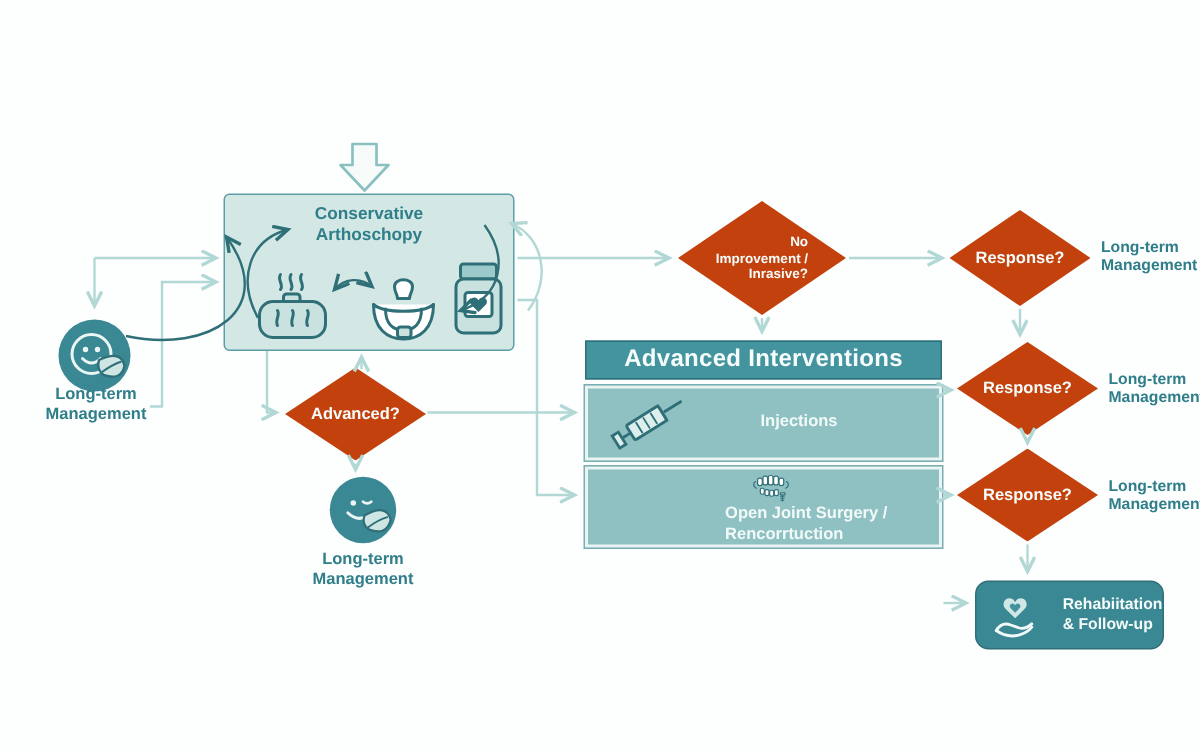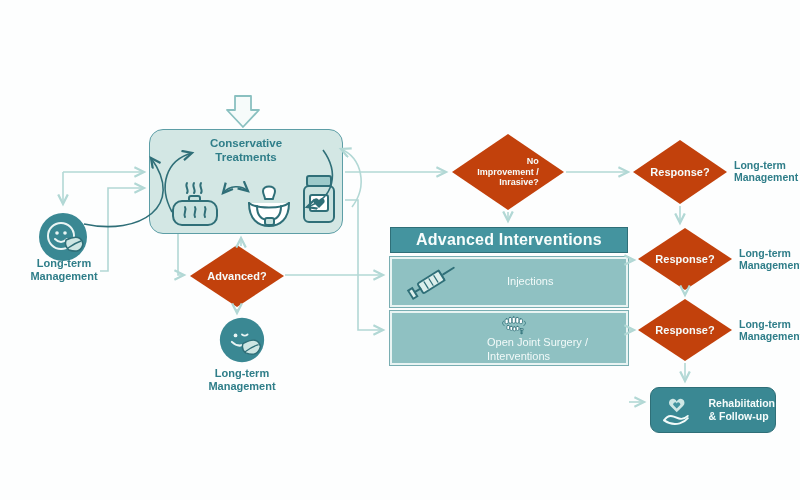--- a/index.html
+++ b/index.html
@@ -15,21 +15,21 @@
   
   .oval{
     left:178px;top:52px;width:132px;height:42px;border-radius:50%;
     background:#2f7d88;display:flex;align-items:center;justify-content:center;
     color:#f4fbfa;font-weight:700;font-size:11.5px;letter-spacing:.2px;
     box-shadow:0 1px 2px rgba(40,90,95,.25);
   }
 
   
   .cons-box{
-    left:149px;top:129px;width:194px;height:105px;border-radius:14px;
+    left:149px;top:129px;width:194px;height:105px;border-radius:4px;
     background:#d3e7e4;border:1.5px solid #5d9ea6;
   }
   .cons-title{
     position:absolute;left:0;right:0;top:7px;text-align:center;
     color:#2f7e89;font-weight:700;font-size:11.5px;line-height:1.18;
   }
   .cons-icons svg{position:absolute;}
 
   
   .diamond{
@@ -54,21 +54,21 @@
   .adv{left:390px;top:227px;width:238px;}
   .adv-header{
     height:24px;background:#44949f;border:1px solid #2f6f78;
     color:#f7fdfc;font-weight:700;font-size:16px;letter-spacing:.2px;
     display:flex;align-items:center;justify-content:center;
   }
   .adv-item{
     margin-top:4px;background:#8fc1c2;border:2px solid #e9f4f3;outline:1px solid #79aeb2;
     display:flex;align-items:center;padding-left:10px;box-sizing:border-box;
   }
-  .adv-item .lbl{color:#f2faf9;font-weight:400;font-size:11px;line-height:1.22;margin-left:12px;padding-left:35px;}
+  .adv-item .lbl{color:#f2faf9;font-weight:700;font-size:11px;line-height:1.22;margin-left:12px;padding-left:35px;}
   .it-inj{height:50px;} .it-min{height:50px;} .it-open{height:54px;flex-direction:column;}
 
   
   .rehab{
     left:650px;top:387px;width:126px;height:46px;border-radius:9px;
     background:#3a8893;border:1px solid #2f6f78;display:flex;align-items:center;padding-left:8px;
   }
   .rehab .lbl{color:#f6fcfb;font-weight:700;font-size:10.5px;line-height:1.2;margin-left:14px;}
 
   
@@ -84,21 +84,21 @@
 </style>
 </head>
 <body>
 
 <div class="canvas">
 
 
   <div class="node cons-box">
     <div class="cons-title">
       <div>Conservative</div>
-      <div>Treatments</div>
+      <div>Arthoschopy</div>
     </div>
     <div class="cons-icons">
 
       <svg style="left:14px;top:44px" width="62" height="58" viewBox="0 0 62 58">
         <g stroke="#2f6f78" stroke-width="2" fill="none" stroke-linecap="round">
           <path d="M23,19 c2.5,-3 -2.5,-6.5 0,-10"></path>
           <path d="M30,19 c2.5,-3 -2.5,-6.5 0,-10"></path>
           <path d="M37,19 c2.5,-3 -2.5,-6.5 0,-10"></path>
           <rect x="25" y="22" width="11" height="6" rx="2" fill="#c9e2df"></rect>
           <rect x="9" y="27" width="44" height="24" rx="9" fill="#c9e2df"></rect>
@@ -196,21 +196,21 @@
           <rect x="14" y="28" width="6" height="9" rx="2.5"></rect>
           <rect x="21" y="30" width="6" height="9" rx="2.5"></rect>
           <rect x="28" y="31" width="6" height="9" rx="2.5"></rect>
           <rect x="35" y="30" width="6" height="9" rx="2.5"></rect>
           <path d="M47,38 v9 M44,40 h6 M44.5,43 h5 M45,46 h4" fill="none" stroke-width="1.5"></path>
           <rect x="44" y="35" width="7" height="3" rx="1" fill="#dcefec"></rect>
         </g>
       </svg>
       <div class="lbl">
         <div>Open Joint Surgery /</div>
-        <div>Interventions</div>
+        <div>Rencorrtuction</div>
       </div>
     </div>
   </div>
 
   <div class="node rehab">
     <svg width="42" height="42" viewBox="0 0 48 48">
       <path d="M24,27 l-8.5,-8.5 a5.4,5.4 0 1 1 8.5,-6 a5.4,5.4 0 1 1 8.5,6 z" fill="#cfe7e5"></path>
       <path d="M24,22 l-4,-4 a2.5,2.5 0 1 1 4,-2.8 a2.5,2.5 0 1 1 4,2.8 z" fill="#44949f"></path>
       <path d="M7,38 q5,-8 13,-5 l7,2.5 q6,2 12,-3.5" fill="none" stroke="#f2faf9" stroke-width="2.6" stroke-linecap="round"></path>
       <path d="M7,38 q10,7 21,4 q7,-2 11,-7" fill="none" stroke="#f2faf9" stroke-width="2.6" stroke-linecap="round"></path>

